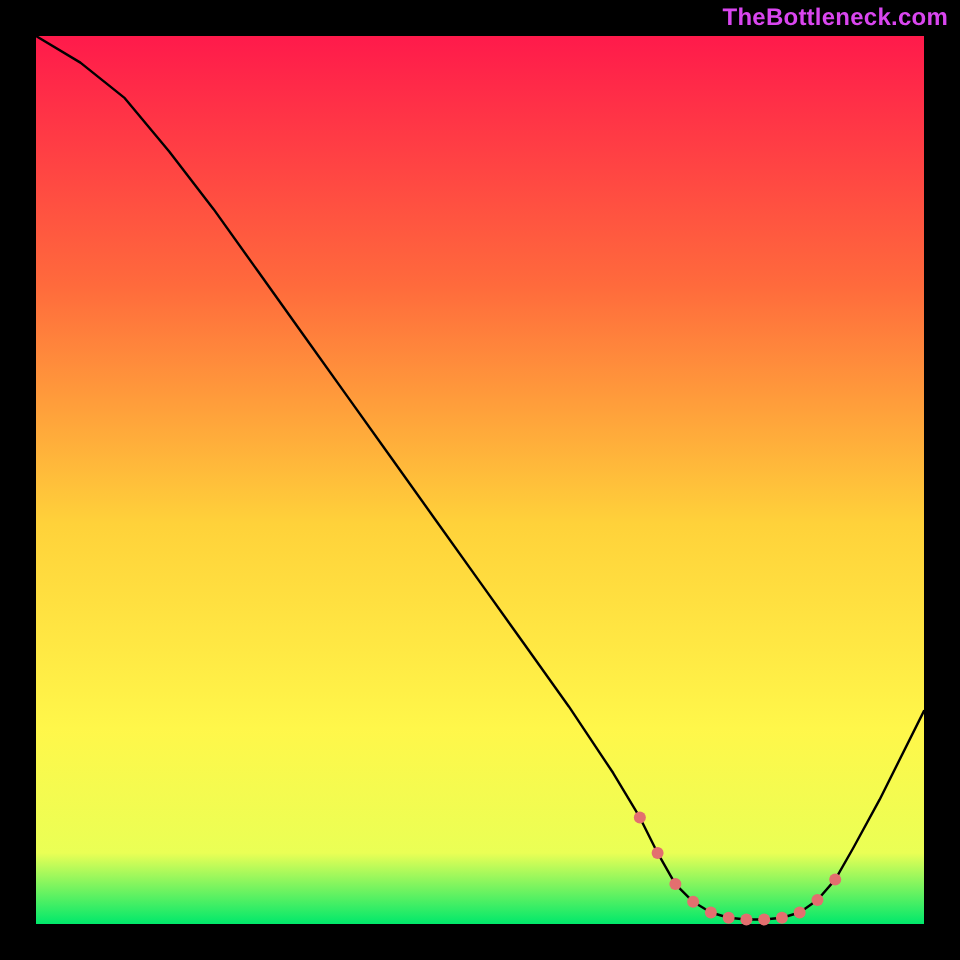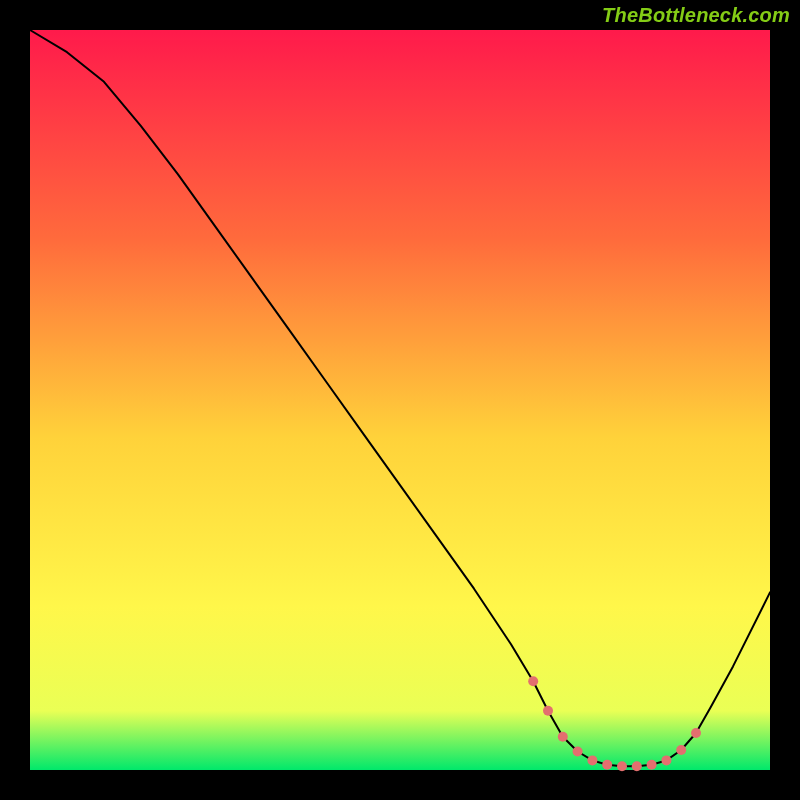--- a/index.html
+++ b/index.html
@@ -13,26 +13,25 @@
   }
   .frame {
     position: relative;
     width: 800px;
     height: 800px;
   }
   .watermark {
     position: absolute;
     top: 4px;
     right: 10px;
-    color: #84cc16;
+    color: #d946ef;
     font-size: 20px;
     font-weight: bold;
     letter-spacing: 0.2px;
     z-index: 20;
-    font-style: italic;
   }
   svg {
     display: block;
   }
 </style>
 </head>
 <body>
 
 <div class="frame">
   <div class="watermark">TheBottleneck.com</div>

